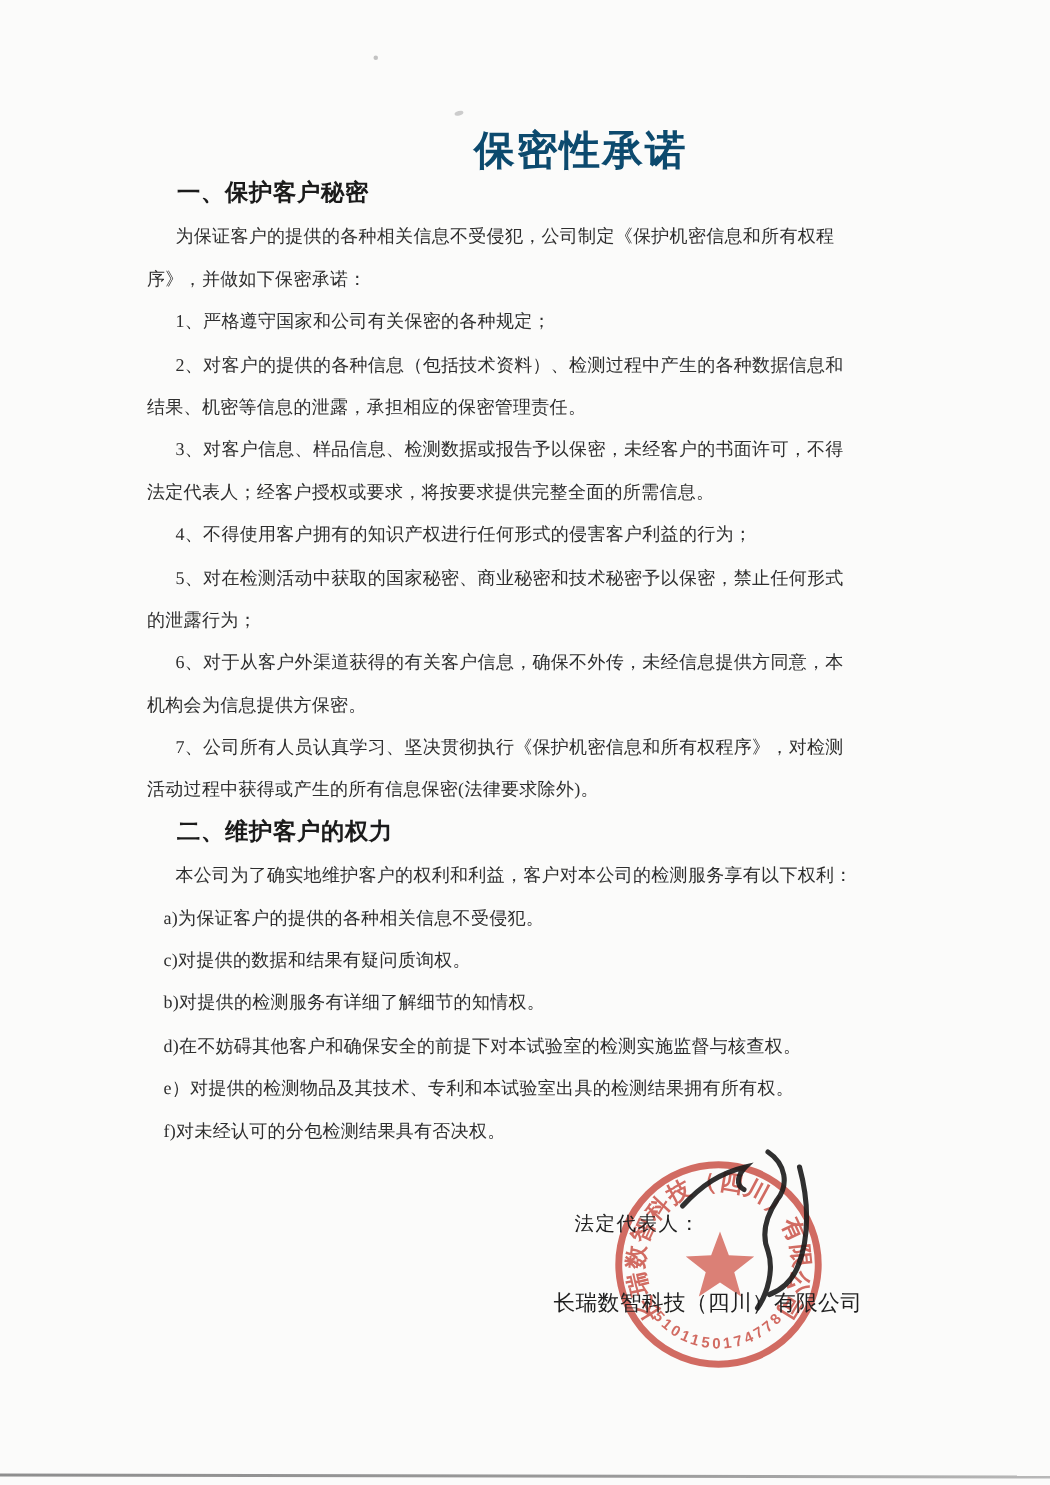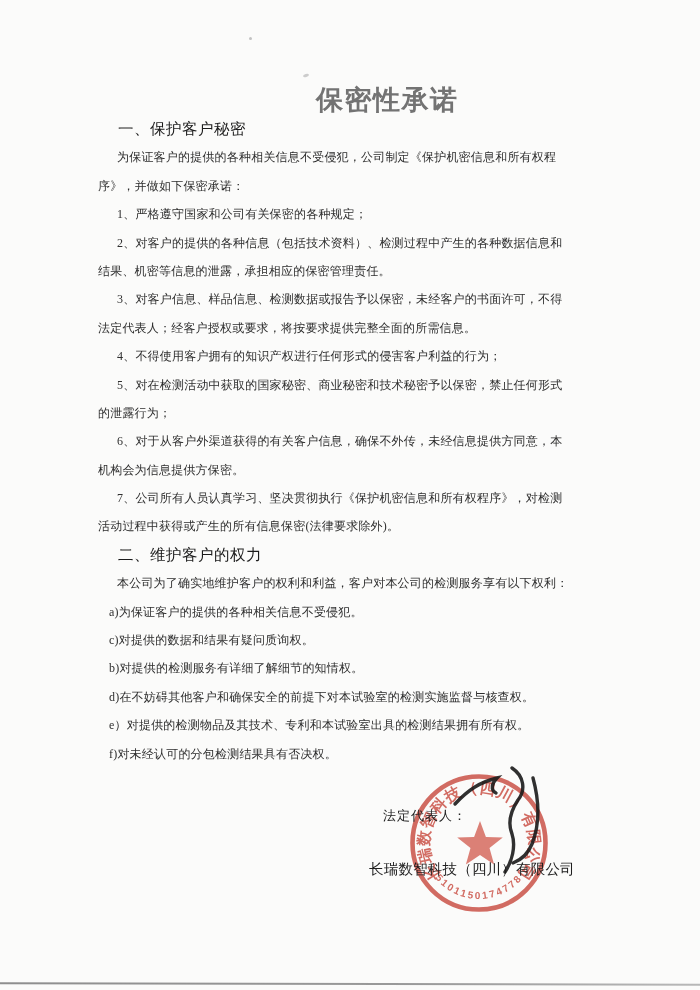--- a/index.html
+++ b/index.html
@@ -5,32 +5,32 @@
   html,body{margin:0;padding:0;}
   body{
     width:700px;height:990px;position:relative;overflow:hidden;
     background:#fbfbfa;
     font-family:"Liberation Serif", serif;
     color:#2b2b2b;
   }
   .page{position:absolute;inset:0;}
   .doc-title{
     position:absolute;left:316px;top:82px;
-    font-size:27px;font-weight:800;letter-spacing:1.5px;color:#737373;
+    font-size:27px;font-weight:800;letter-spacing:1.5px;color:#0c4a6e;
     font-family:Liberation Mono, monospace;
     white-space:nowrap;
   }
   .doc-body{
     position:absolute;left:82px;top:115px;width:575px;
   }
   .line{
     height:28.4px;line-height:28.4px;font-size:12px;white-space:nowrap;
     color:#2e2e2e;letter-spacing:0.2px;
   }
-  .line.heading{font-weight:400;padding-left:36px;color:#1b1b1b;font-size:15.5px;letter-spacing:0.5px;}
+  .line.heading{font-weight:700;padding-left:36px;color:#1b1b1b;font-size:15.5px;letter-spacing:0.5px;}
   .line.indent{padding-left:35px;}
   .line.letter{padding-left:27px;}
   .line.wrap{padding-left:0;margin-left:16px;}
   .legal-rep{
     position:absolute;left:383px;top:806px;font-size:13px;line-height:20px;
     color:#222;letter-spacing:1px;white-space:nowrap;z-index:3;
   }
   .company-line{
     position:absolute;left:369px;top:859px;font-size:14.5px;line-height:20px;
     color:#1f1f1f;letter-spacing:0.2px;white-space:nowrap;z-index:3;

